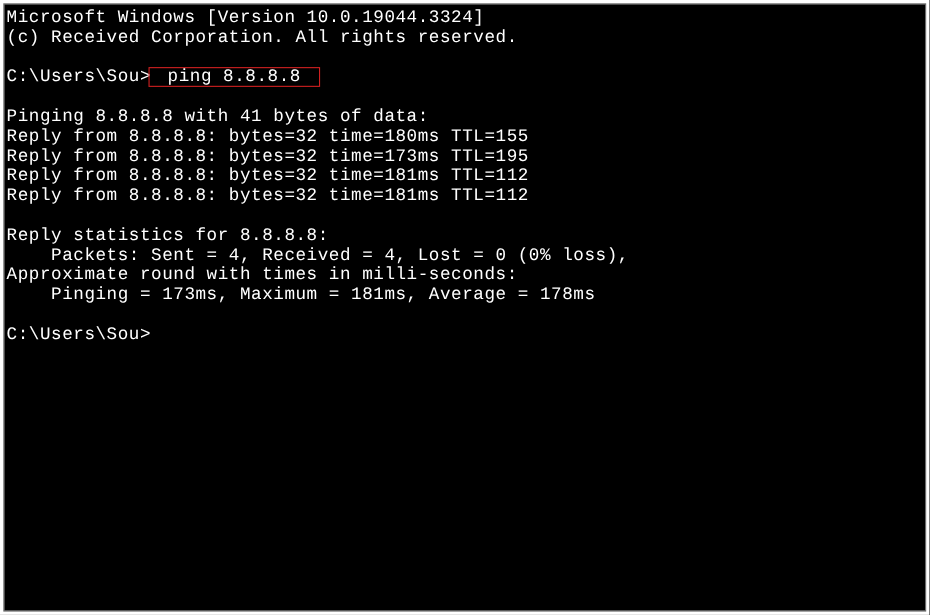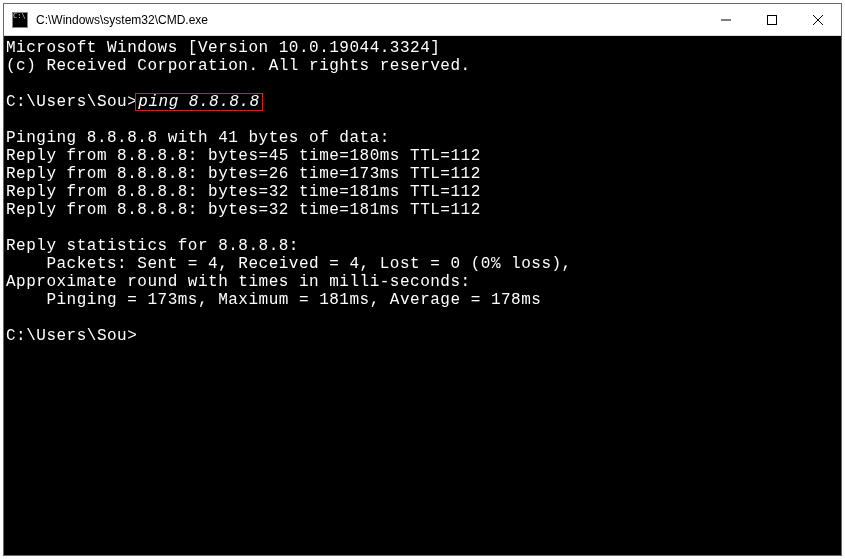--- a/index.html
+++ b/index.html
@@ -58,25 +58,24 @@
     font-size:16px;
     line-height:18px;
     letter-spacing:0.5px;
     padding:3px 2px;
     box-sizing:border-box;
     white-space:pre;
     overflow:hidden;
   }
   .hl{
     border:1px solid #d02020;
-    padding:0 2px;
+    padding:0 16px;
     margin-left:-2px;
     display:inline-block;
     line-height:16px;
-    font-style:italic;
   }
   
   .cmd-ico{
     width:16px;height:16px;
     background:#000;
     border:1px solid #888;
     box-sizing:border-box;
     position:relative;
   }
   .cmd-ico::before{
@@ -86,52 +85,29 @@
     font-size:7px;
     color:#ccc;
     font-family:Consolas,monospace;
     line-height:8px;
   }
 </style>
 </head>
 <body>
 
 <div class="window">
-  <div class="titlebar">
-    <div class="app-icon">
-      <div class="cmd-ico"></div>
-    </div>
-    <div class="title">C:\Windows\system32\CMD.exe</div>
-    <div class="win-btns">
-      <div class="win-btn">
-        <svg width="10" height="10" viewBox="0 0 10 10">
-            <path d="M0 5 H10" stroke="#000" stroke-width="1"></path>
-          </svg>
-      </div>
-      <div class="win-btn">
-        <svg width="10" height="10" viewBox="0 0 10 10">
-            <rect x="0.5" y="0.5" width="9" height="9" fill="none" stroke="#000" stroke-width="1"></rect>
-          </svg>
-      </div>
-      <div class="win-btn">
-        <svg width="10" height="10" viewBox="0 0 10 10">
-            <path d="M0 0 L10 10 M10 0 L0 10" stroke="#000" stroke-width="1"></path>
-          </svg>
-      </div>
-    </div>
-  </div>
 
   <div class="console"><span>Microsoft Windows [Version 10.0.19044.3324]</span>
 <span>(c) Received Corporation. All rights reserved.</span>
 
 <span>C:\Users\Sou&gt;</span><span class="hl">ping 8.8.8.8</span>
 
 <span>Pinging 8.8.8.8 with 41 bytes of data:</span>
-<span>Reply from 8.8.8.8: bytes=45 time=180ms TTL=112</span>
-<span>Reply from 8.8.8.8: bytes=26 time=173ms TTL=112</span>
+<span>Reply from 8.8.8.8: bytes=32 time=180ms TTL=155</span>
+<span>Reply from 8.8.8.8: bytes=32 time=173ms TTL=195</span>
 <span>Reply from 8.8.8.8: bytes=32 time=181ms TTL=112</span>
 <span>Reply from 8.8.8.8: bytes=32 time=181ms TTL=112</span>
 
 <span>Reply statistics for 8.8.8.8:</span>
 <span>    Packets: Sent = 4, Received = 4, Lost = 0 (0% loss),</span>
 <span>Approximate round with times in milli-seconds:</span>
 <span>    Pinging = 173ms, Maximum = 181ms, Average = 178ms</span>
 
 <span>C:\Users\Sou&gt;</span></div>
 </div>

